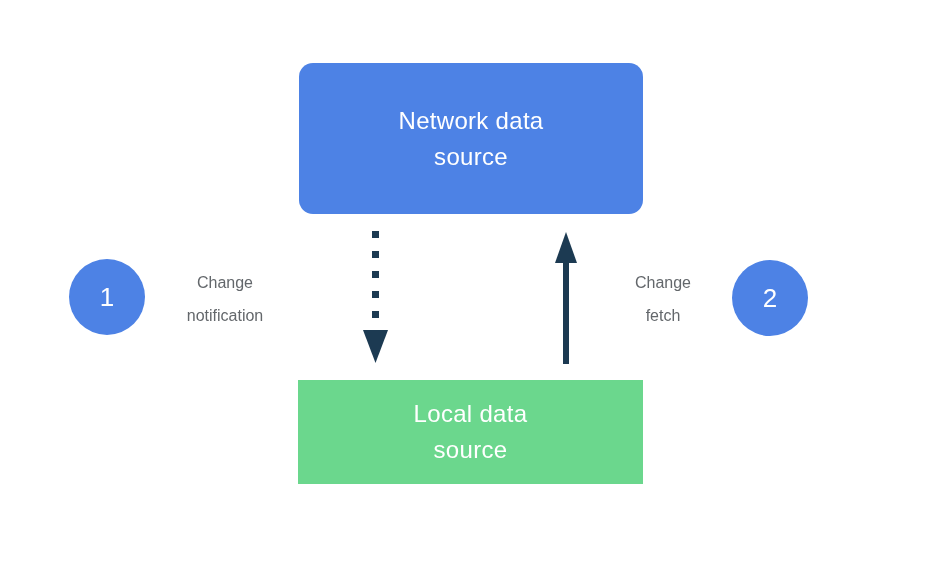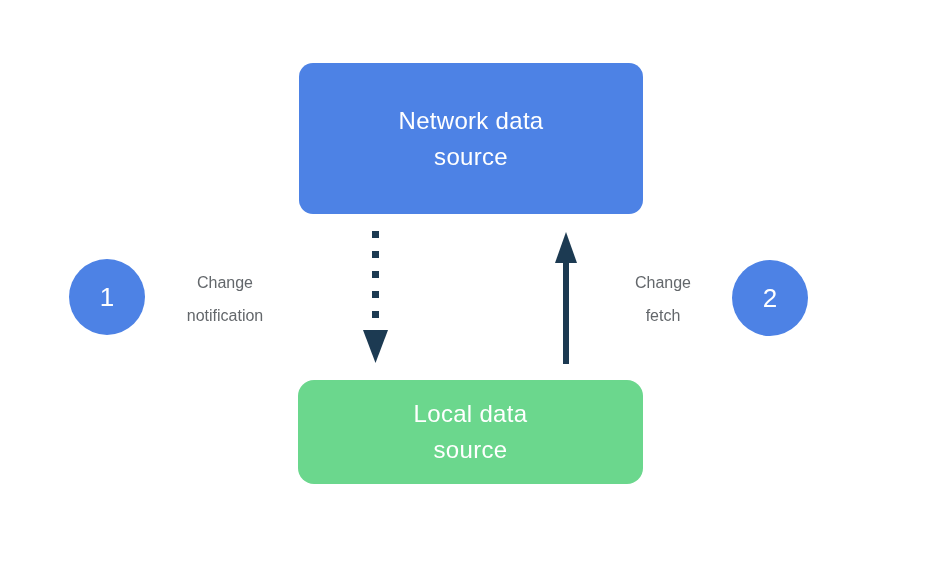--- a/index.html
+++ b/index.html
@@ -35,21 +35,21 @@
     height: 151px;
     background: #4d82e5;
     border-radius: 14px;
   }
   .node-local {
     left: 298px;
     top: 380px;
     width: 345px;
     height: 104px;
     background: #6bd78d;
-    border-radius: 16px;
+    border-radius: 0;
   }
   .step-circle {
     position: absolute;
     width: 76px;
     height: 76px;
     border-radius: 50%;
     background: #4d82e5;
     color: #ffffff;
     font-size: 26px;
     display: flex;

